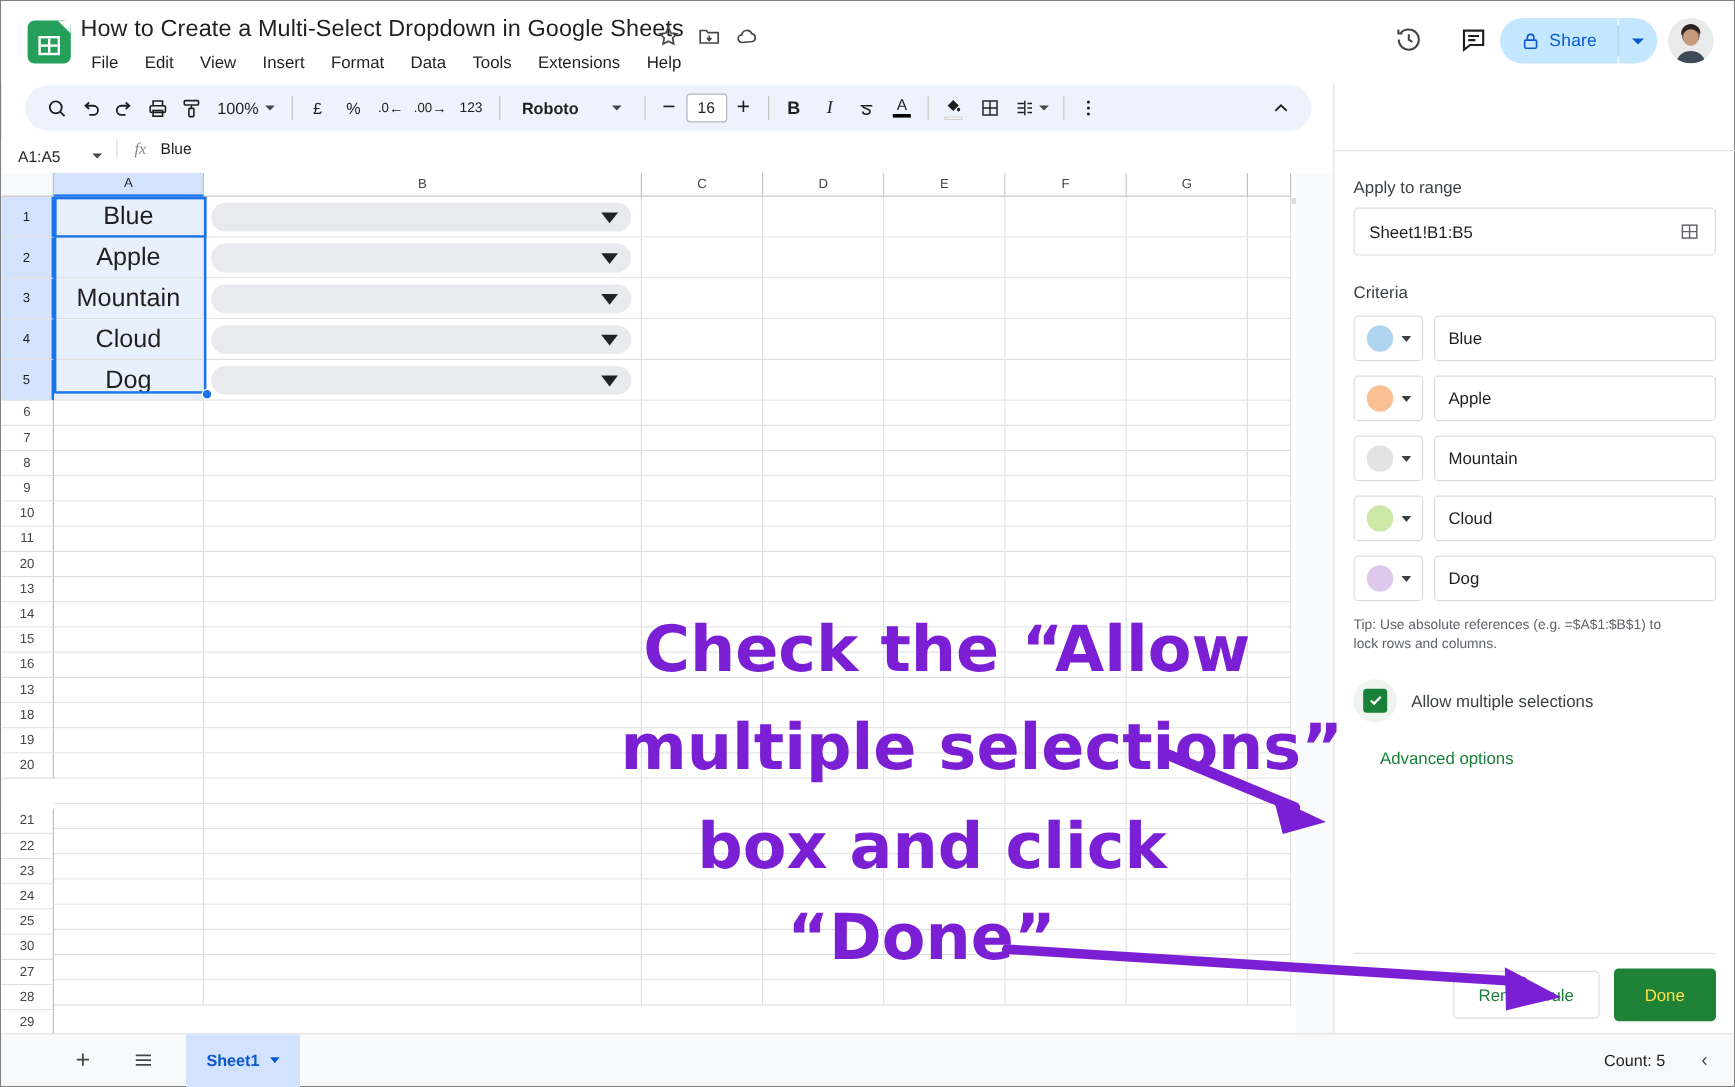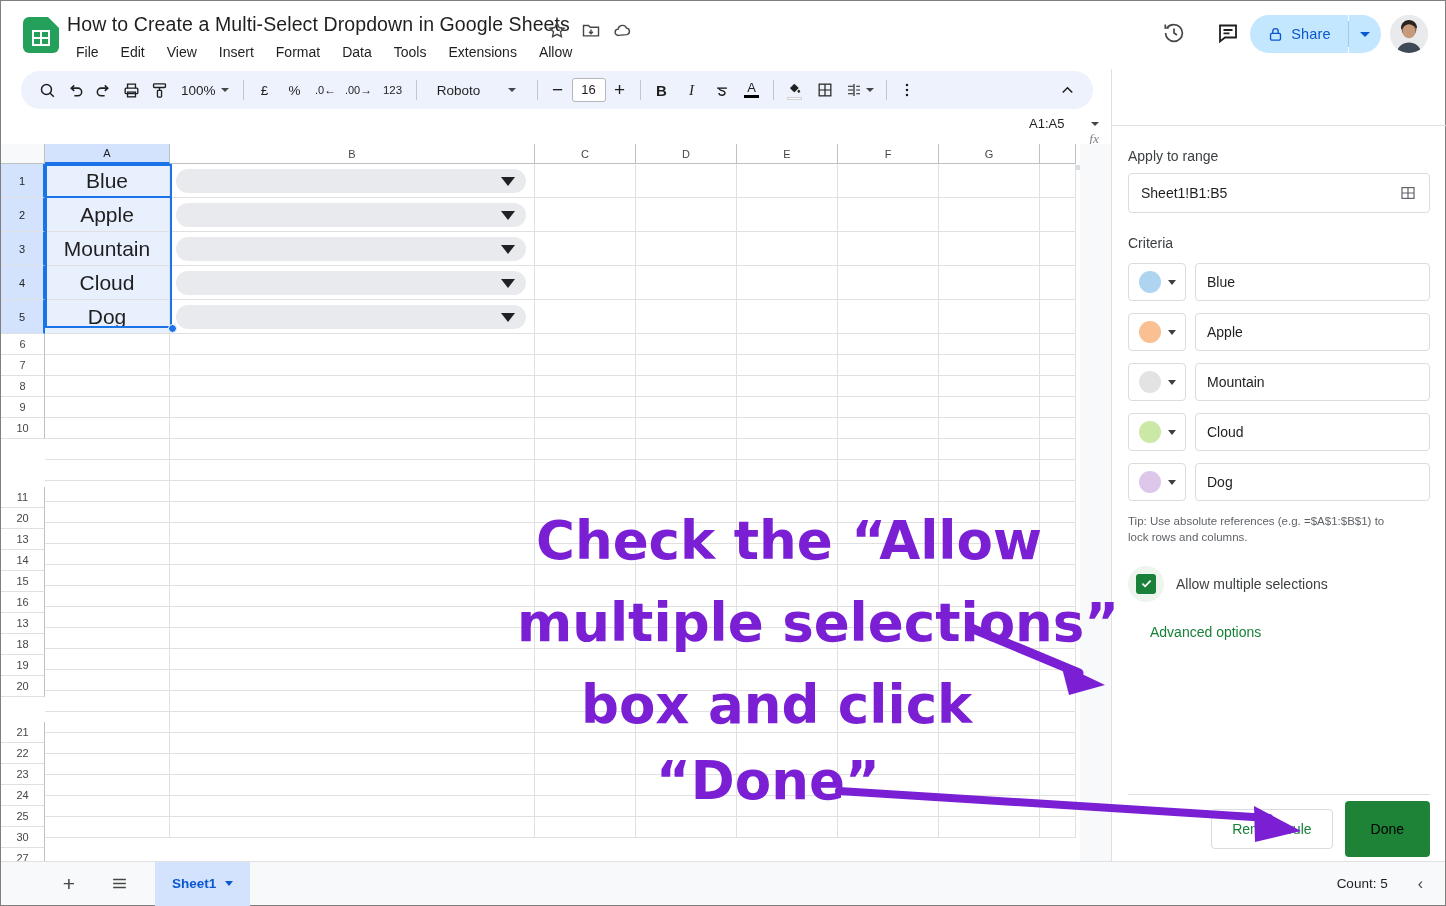--- a/index.html
+++ b/index.html
@@ -49,30 +49,30 @@
             border-radius: 50%; overflow:hidden; background: #e8eaed; cursor:pointer; }
 
   
   .toolbar { position: absolute; left: 20px; top: 70px; width: 1072px; height: 38px;
              background: #edf2fc; border-radius: 19px; display: flex; align-items: center;
              padding: 0 12px; }
   .tb { height: 28px; min-width: 28px; display:flex; align-items:center; justify-content:center;
         border-radius: 4px; cursor: pointer; color: #1f1f1f; font-size: 13.5px; }
   .tb-sep { width: 1px; height: 20px; background: #c4c7c5; margin: 0 6px; }
   .zoom-box { display:flex; align-items:center; gap: 5px; padding: 0 8px; }
-  .font-box { display:flex; align-items:center; gap: 28px; padding: 0 8px; width: 108px; }
+  .font-box { display:flex; align-items:center; gap: 28px; padding: 0 8px; width: 108px; font-weight: bold; }
   .caret-sm { border-left:4px solid transparent; border-right:4px solid transparent;
               border-top:4px solid #444746; }
   .fontsize-input { width: 34px; height: 24px; border: 1px solid #b5b8bb; border-radius: 3px;
                     text-align:center; font-size: 13px; line-height: 22px; background:#fff; color:#1f1f1f; }
   .collapse-btn { margin-left: auto; }
 
   
   .formulabar { position: absolute; left: 0; top: 115px; width: 1110px; height: 28px;
-                background: #fff; display: flex; align-items: flex-end; flex-direction: column; }
+                background: #fff; display: flex; align-items: flex-start; }
   .namebox { width: 96px; height: 28px; display:flex; align-items:center; padding-left: 14px;
              font-size: 13px; color: #1f1f1f; cursor: text; }
   .namebox-caret { margin-left: auto; margin-right: 12px; }
   .fb-sep { width: 1px; height: 16px; background: #dadce0; }
   .fx { font-size: 13.5px; color: #80868b; font-style: italic; margin: 0 12px 0 14px; font-family:"Liberation Serif", serif;}
   .fb-content { font-size: 13px; color: #1f1f1f; }
 
   
   .gridwrap { position: absolute; left: 0; top: 143px; width: 1110px; height: 719px;
               overflow: hidden; background: #fff; }
@@ -155,21 +155,21 @@
 
   .adv-link { margin-top: 22px; margin-left: 22px; font-size: 14px; color:#188038; font-weight:500;
               cursor:pointer; }
 
   .sb-footer-div { position:absolute; left:16px; bottom: 68px; width: 302px; height:1px; background:#e0e0e0; }
   .sb-footer { position:absolute; left:0; bottom:0; width:334px; height: 68px; display:flex;
                align-items:center; justify-content:flex-end; gap: 12px; padding-right: 16px; }
   .btn-outline { height: 40px; padding: 0 20px; border:1px solid #dadce0; border-radius:4px;
                  background:#fff; color:#188038; font-size:14px; font-weight:500;
                  display:flex; align-items:center; cursor:pointer; }
-  .btn-filled { height: 56px; padding: 0 26px; border-radius:4px; background:#1e8237; color:#000000;
+  .btn-filled { height: 44px; padding: 0 26px; border-radius:4px; background:#1e8237; color:#fde047;
                 font-size:14px; font-weight:500; display:flex; align-items:center; cursor:pointer; }
 
   
   .statusbar { position:absolute; left:0; bottom:0; width:1444px; height:44px; background:#f8f9fa;
                border-top:1px solid #e0e0e0; display:flex; align-items:center; }
   .sb-plus { margin-left: 54px; width:28px; height:28px; display:flex; align-items:center;
              justify-content:center; cursor:pointer; font-size:21px; color:#444746; }
   .sb-menu { margin-left: 22px; width:28px; height:28px; display:flex; align-items:center;
              justify-content:center; cursor:pointer; }
   .sheet-tab { margin-left: 22px; height:44px; background:#d3e3fd; display:flex; align-items:center;
@@ -215,21 +215,21 @@
 
     <div class="menubar">
       <span>File</span>
       <span>Edit</span>
       <span>View</span>
       <span>Insert</span>
       <span>Format</span>
       <span>Data</span>
       <span>Tools</span>
       <span>Extensions</span>
-      <span>Allow</span>
+      <span>Help</span>
     </div>
 
     <div class="tb-icon-right hist-icon">
       <svg viewBox="0 0 24 24" width="24" height="24" fill="none" stroke="#444746" stroke-width="1.7">
         <path d="M3.6 12a8.4 8.4 0 108.4-8.4A8.4 8.4 0 005.2 6.6"></path>
         <path d="M3.3 3.6v3.4h3.4"></path>
           <path d="M12 7.6V12l3 2"></path>
       </svg>
     </div>
     <div class="tb-icon-right comment-icon">
@@ -395,21 +395,21 @@
         <div class="rowhdr sel" style="height: 34px;">1</div>
         <div class="rowhdr sel" style="height: 34px;">2</div>
         <div class="rowhdr sel" style="height: 34px;">3</div>
         <div class="rowhdr sel" style="height: 34px;">4</div>
         <div class="rowhdr sel" style="height: 34px;">5</div>
         <div class="rowhdr" style="height: 21px;">6</div>
         <div class="rowhdr" style="height: 21px;">7</div>
         <div class="rowhdr" style="height: 21px;">8</div>
         <div class="rowhdr" style="height: 21px;">9</div>
         <div class="rowhdr" style="height: 21px;">10</div>
-        <div class="rowhdr" style="height: 21px; margin-top: 48px;">11</div>
+        <div class="rowhdr" style="height: 21px;">11</div>
         <div class="rowhdr" style="height: 21px;">20</div>
         <div class="rowhdr" style="height: 21px;">13</div>
         <div class="rowhdr" style="height: 21px;">14</div>
         <div class="rowhdr" style="height: 21px;">15</div>
         <div class="rowhdr" style="height: 21px;">16</div>
         <div class="rowhdr" style="height: 21px;">13</div>
         <div class="rowhdr" style="height: 21px;">18</div>
         <div class="rowhdr" style="height: 21px;">19</div>
         <div class="rowhdr" style="height: 21px;">20</div>
         <div class="rowhdr" style="height: 21px; margin-top: 25px;">21</div>

